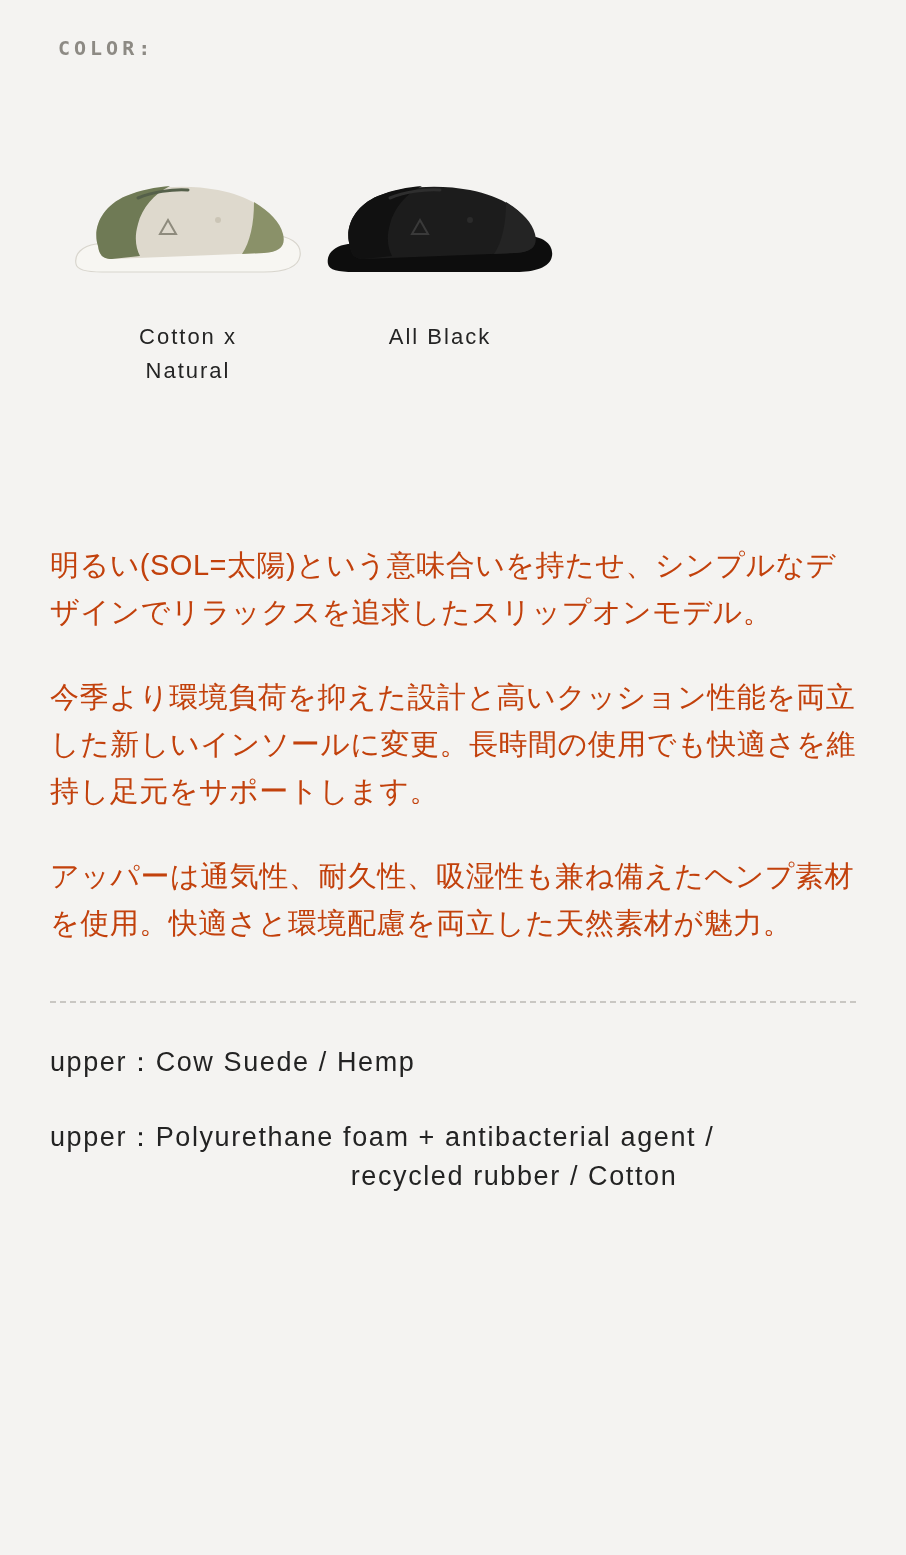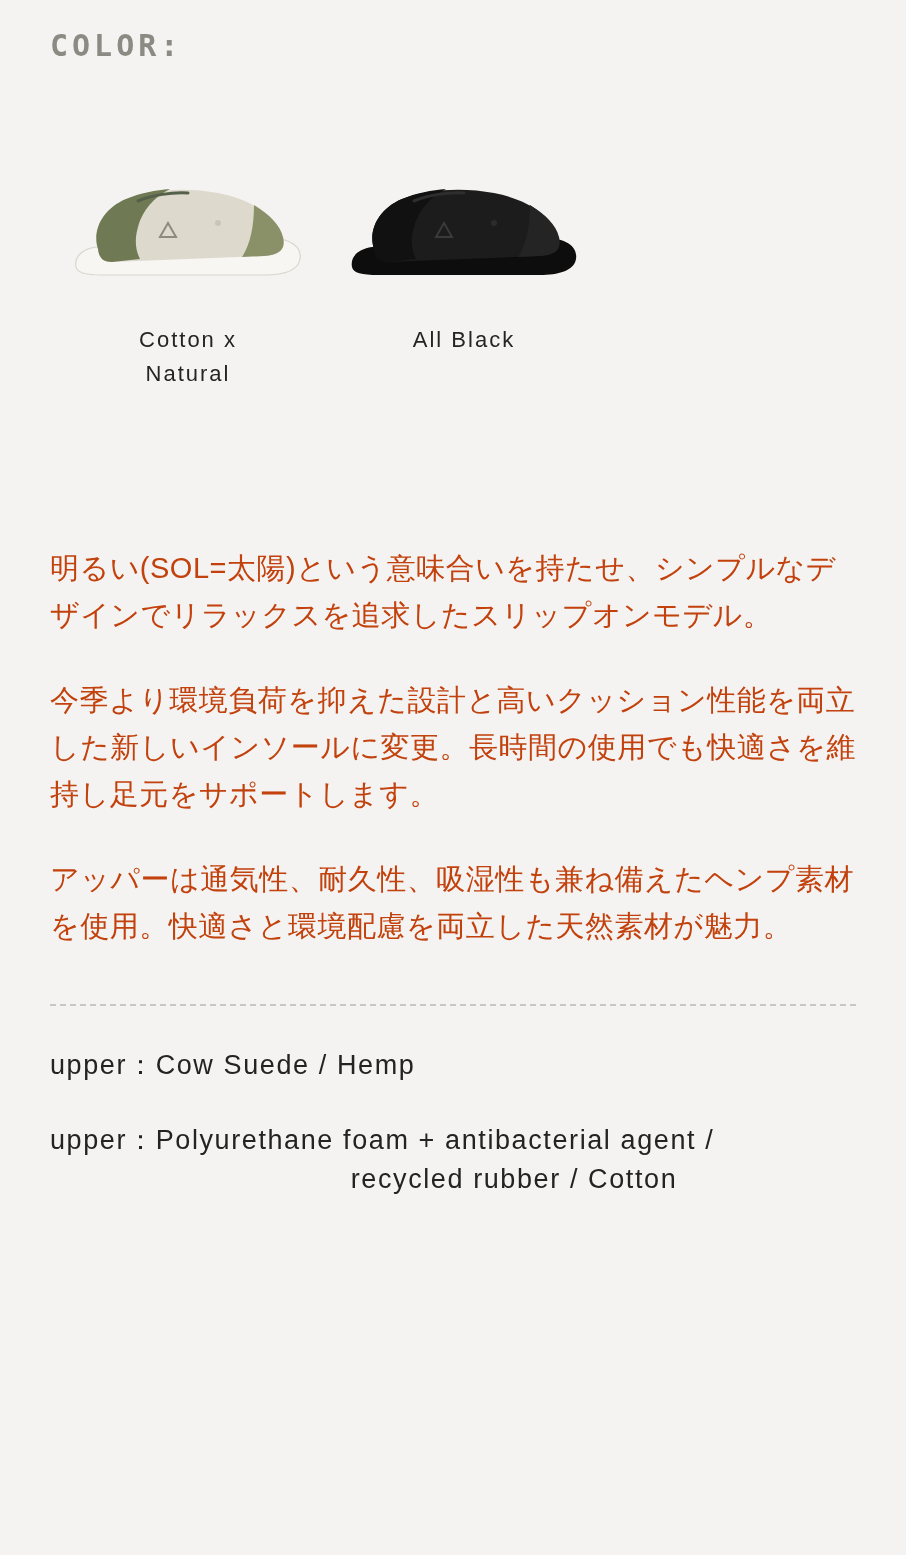--- a/index.html
+++ b/index.html
@@ -19,45 +19,45 @@
     width: 906px;
     min-height: 1555px;
     box-sizing: border-box;
     padding: 0 50px;
     background: #f4f3f1;
   }
 
   
   .section-heading {
     font-family: "DejaVu Sans Mono", monospace;
-    font-size: 30px;
+    font-size: 20px;
     letter-spacing: 4px;
     font-weight: 700;
     color: #8d8a84;
-    margin: 0;
+    margin: 8px;
     padding-top: 30px;
     text-transform: uppercase;
   }
   #color-heading { padding-top: 28px; }
   #features-heading { padding-top: 0; }
 
   
   .color-block {
     margin-top: 96px;
     height: 300px;
     position: relative;
   }
   .swatch {
     position: absolute;
     top: 0;
     width: 260px;
     text-align: center;
   }
   .swatch-1 { left: 8px; }
-  .swatch-2 { left: 284px; }
+  .swatch-2 { left: 260px; }
 
   .shoe-wrap {
     height: 130px;
     display: flex;
     align-items: flex-end;
     justify-content: center;
   }
   .shoe-caption {
     margin-top: 34px;
     font-size: 22px;

